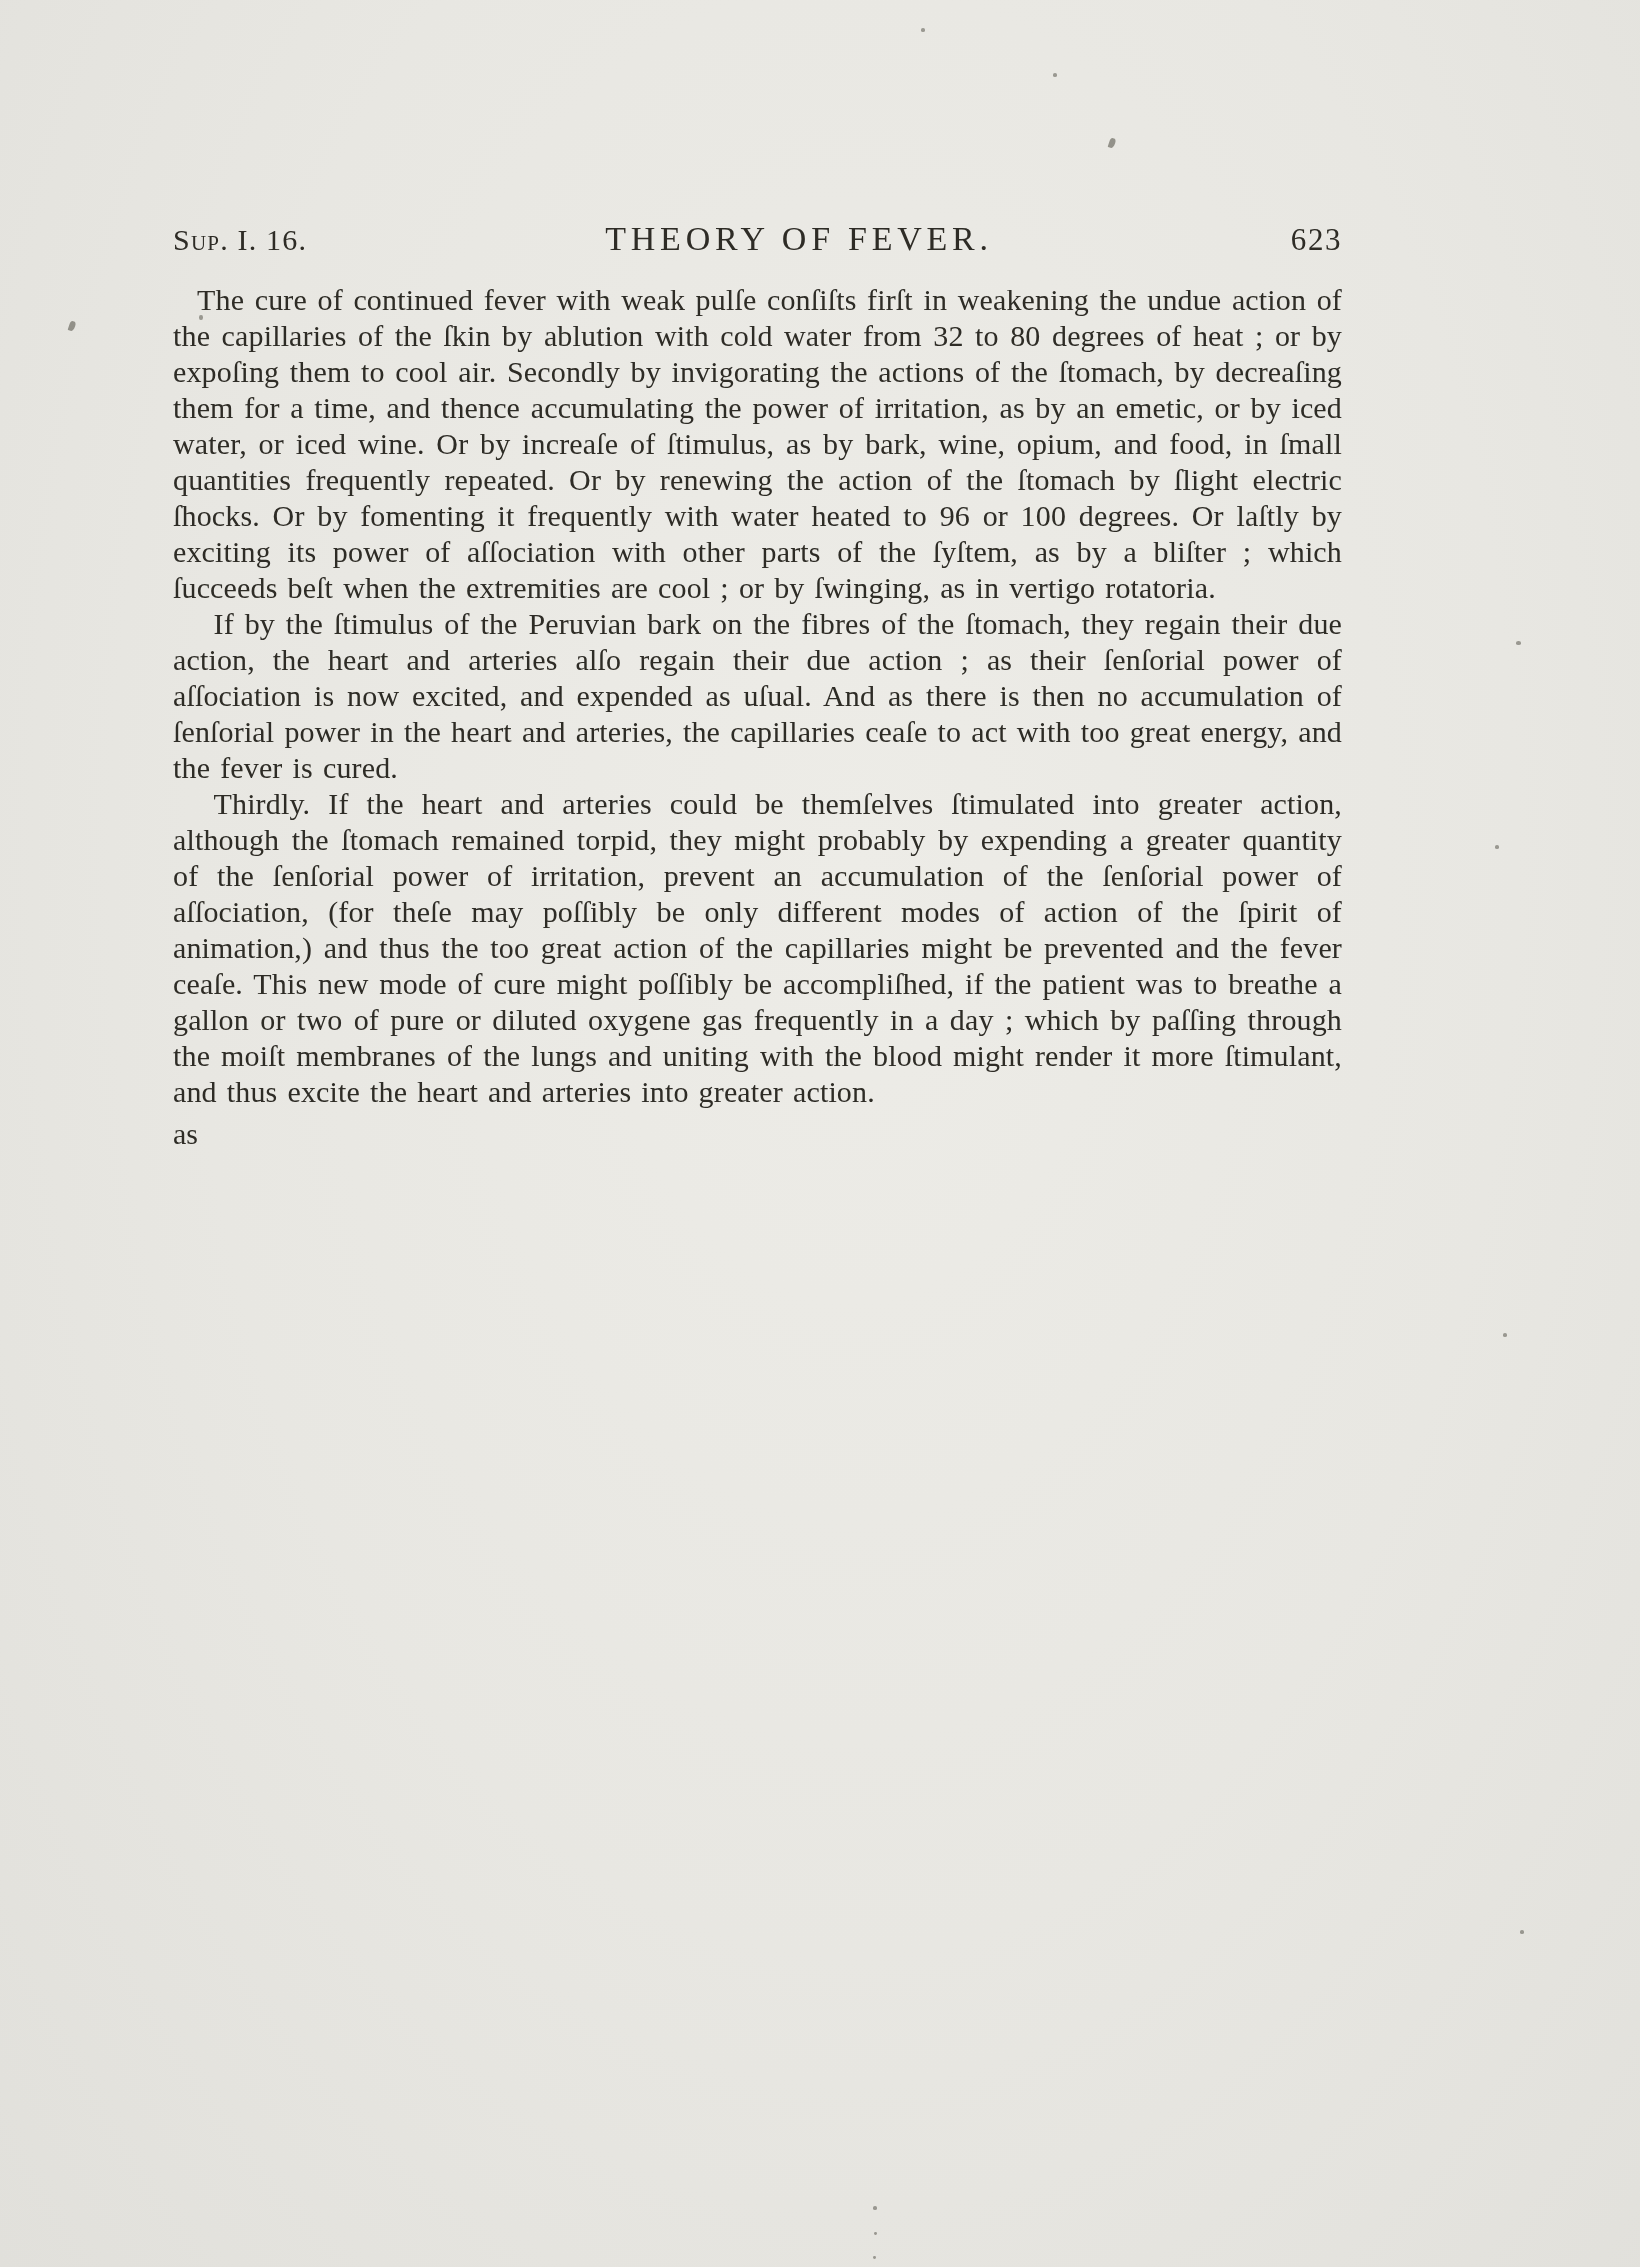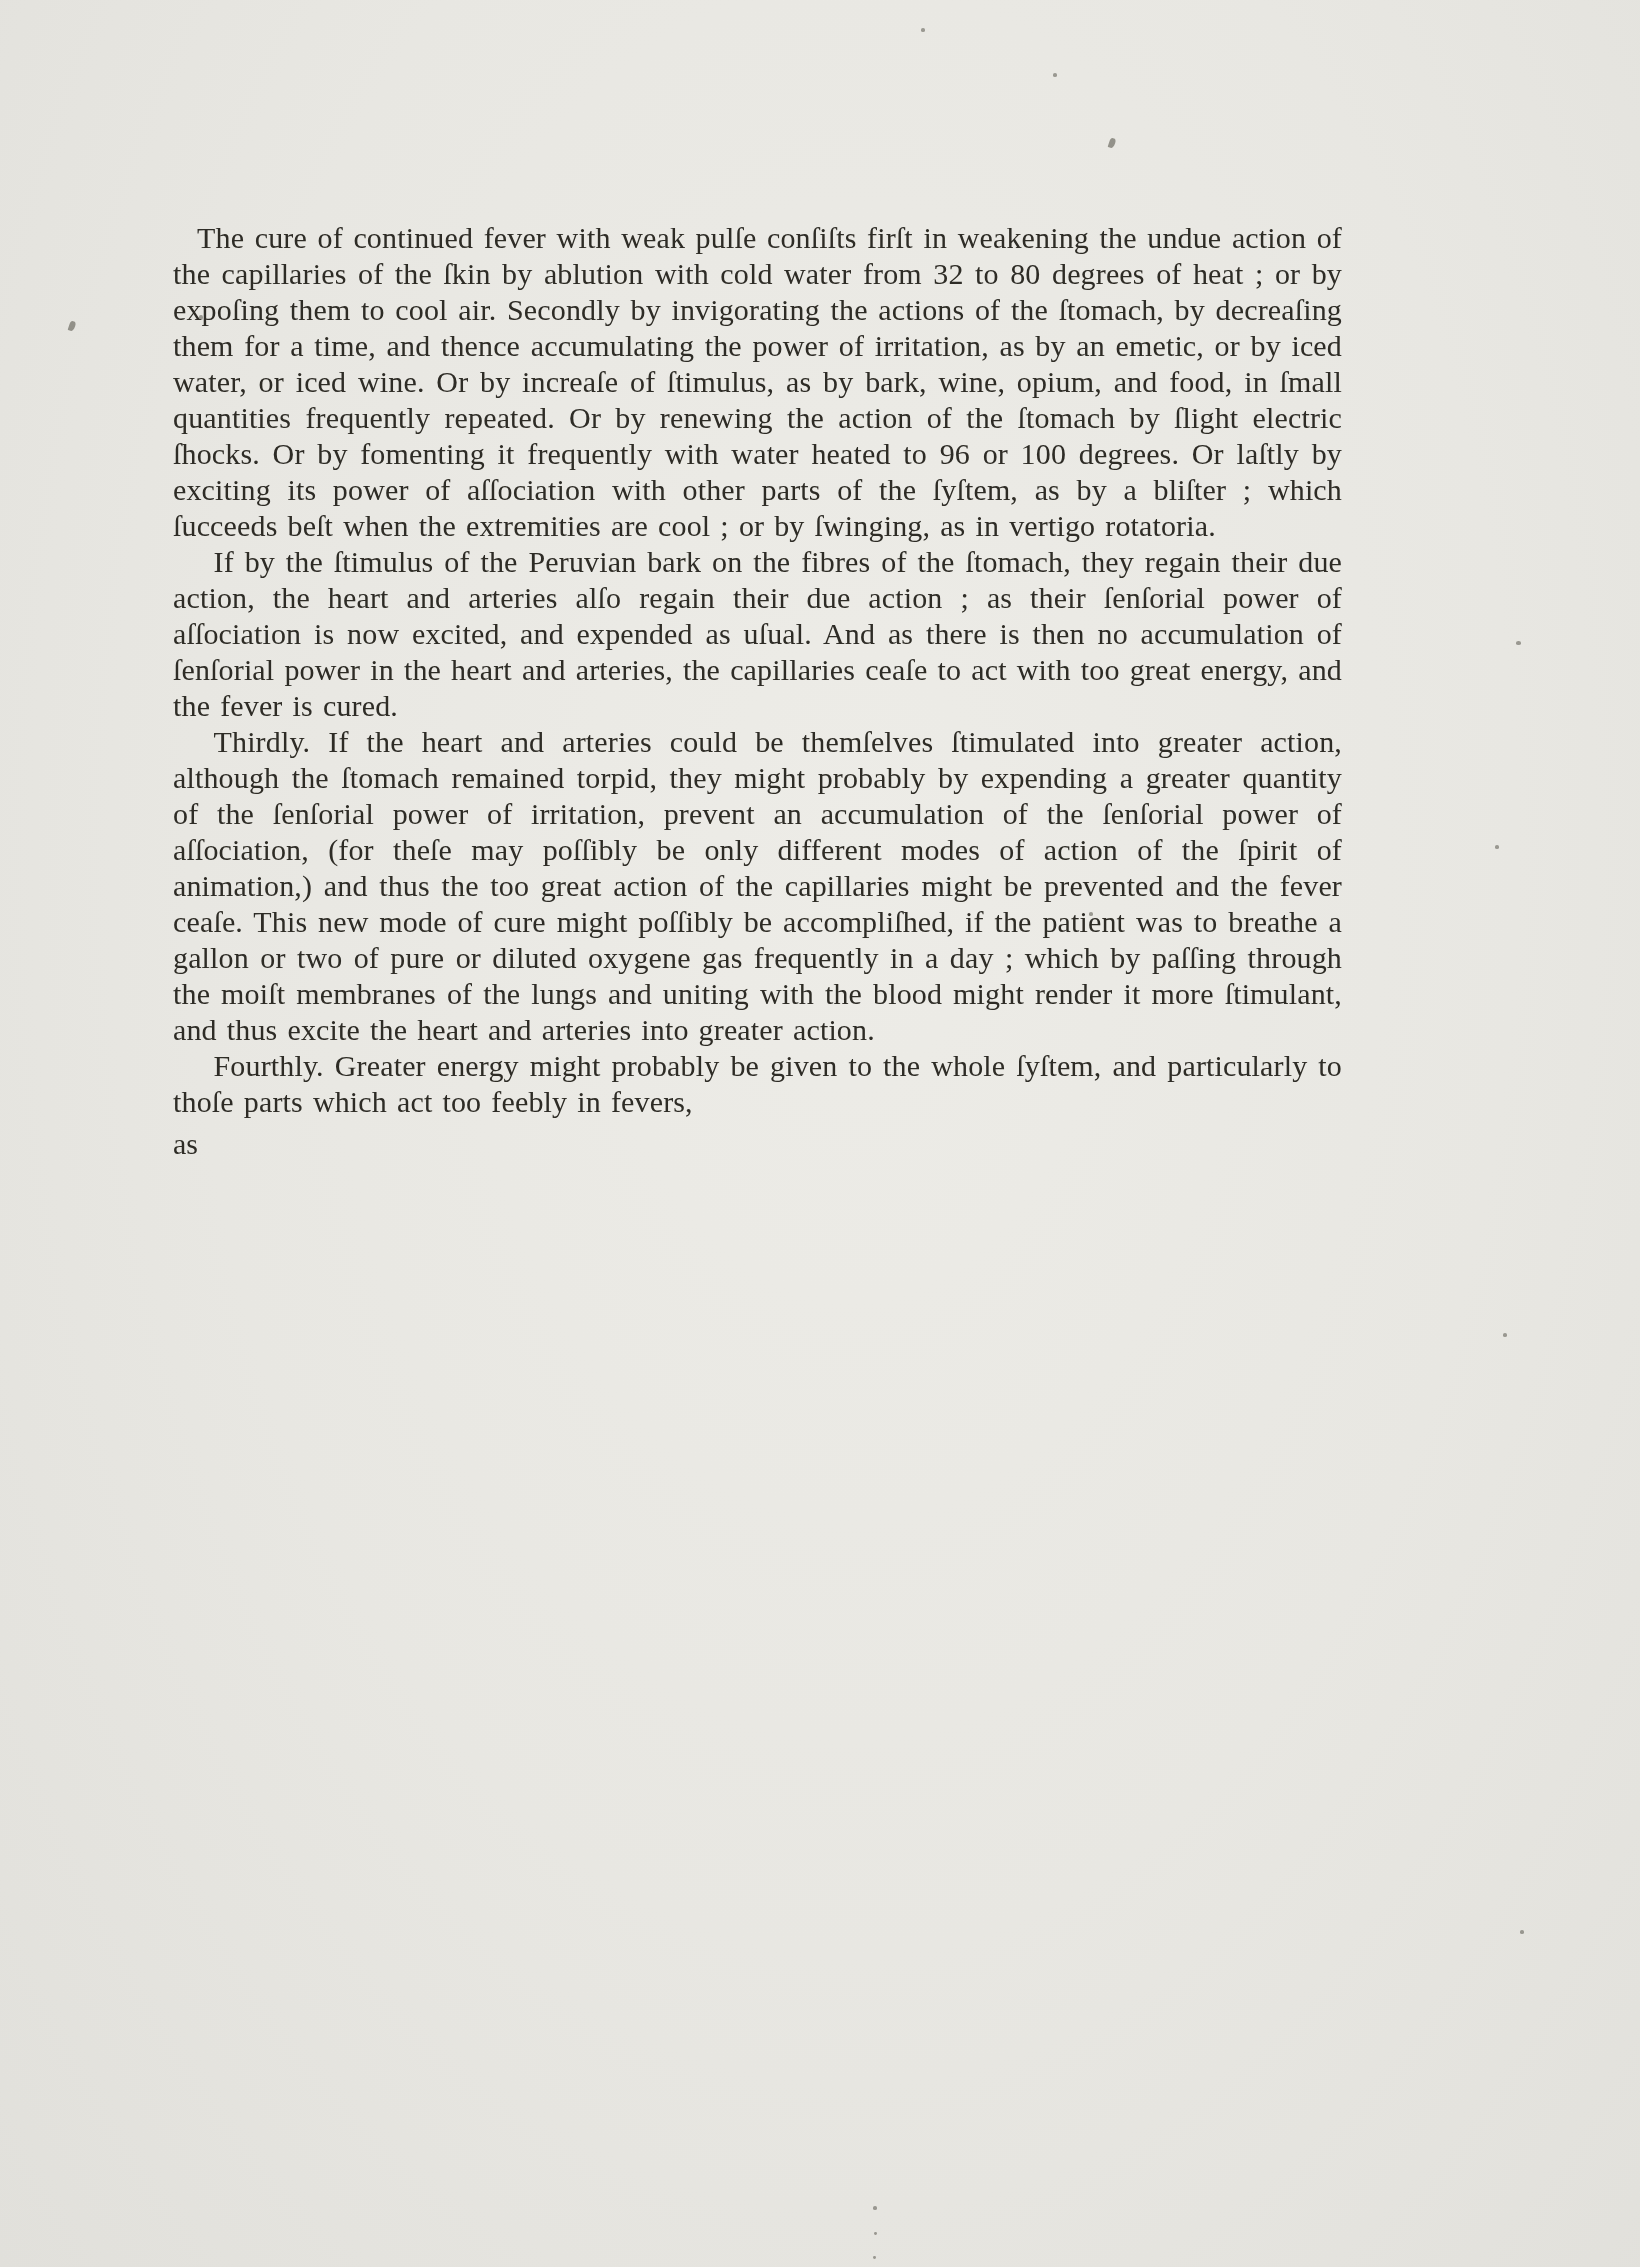--- a/index.html
+++ b/index.html
@@ -88,26 +88,30 @@
   <div class="speck" style="left:1495px; top:845px; width:3.7px; height:3.7px;"></div>
   <div class="speck" style="left:1089px; top:912px; width:3.7px; height:3.7px;"></div>
   <div class="speck" style="left:1503px; top:1333px; width:3.7px; height:3.7px;"></div>
   <div class="speck" style="left:1520px; top:1930px; width:3.7px; height:3.7px;"></div>
   <div class="speck" style="left:873px; top:2206px; width:3.7px; height:3.7px;"></div>
   <div class="speck" style="left:874px; top:2232px; width:2.8px; height:2.8px;"></div>
   <div class="speck" style="left:873px; top:2256px; width:2.8px; height:2.8px;"></div>
 
   <div class="text-block">
 
+    <header class="page-header">
+      <span class="sig">Sup. I. 16.</span>
+      <span class="running-title">THEORY OF FEVER.</span>
+      <span class="page-num">623</span>
+    </header>
 
     <p class="para first">The cure of continued fever with weak pulſe conſiſts firſt in weakening the undue action of the capillaries of the ſkin by ablution with cold water from 32 to 80 degrees of heat ; or by expoſing them to cool air.  Secondly by invigorating the actions of the ſtomach, by decreaſing them for a time, and thence accumulating the power of irritation, as by an emetic, or by iced water, or iced wine.  Or by increaſe of ſtimulus, as by bark, wine, opium, and food, in ſmall quantities frequently repeated.  Or by renewing the action of the ſtomach by ſlight electric ſhocks.  Or by fomenting it frequently with water heated to 96 or 100 degrees.  Or laſtly by exciting its power of aſſociation with other parts of the ſyſtem, as by a bliſter ; which ſucceeds beſt when the extremities are cool ; or by ſwinging, as in vertigo rotatoria.</p>
 
     <p class="para">If by the ſtimulus of the Peruvian bark on the fibres of the ſtomach, they regain their due action, the heart and arteries alſo regain their due action ; as their ſenſorial power of aſſociation is now excited, and expended as uſual.  And as there is then no accumulation of ſenſorial power in the heart and arteries, the capillaries ceaſe to act with too great energy, and the fever is cured.</p>
 
     <p class="para">Thirdly.  If the heart and arteries could be themſelves ſtimulated into greater action, although the ſtomach remained torpid, they might probably by expending a greater quantity of the ſenſorial power of irritation, prevent an accumulation of the ſenſorial power of aſſociation, (for theſe may poſſibly be only different modes of action of the ſpirit of animation,) and thus the too great action of the capillaries might be prevented and the fever ceaſe.  This new mode of cure might poſſibly be accompliſhed, if the patient was to breathe a gallon or two of pure or diluted oxygene gas frequently in a day ; which by paſſing through the moiſt membranes of the lungs and uniting with the blood might render it more ſtimulant, and thus excite the heart and arteries into greater action.</p>
 
-    <p class="para">Fourthly.  Greater energy might probably be given to the whole ſyſtem, and particularly to thoſe parts which act too feebly in fevers,</p>
 
     <div class="catchword-row">as</div>
 
   </div>
 </div>
 
 
 </body></html>

